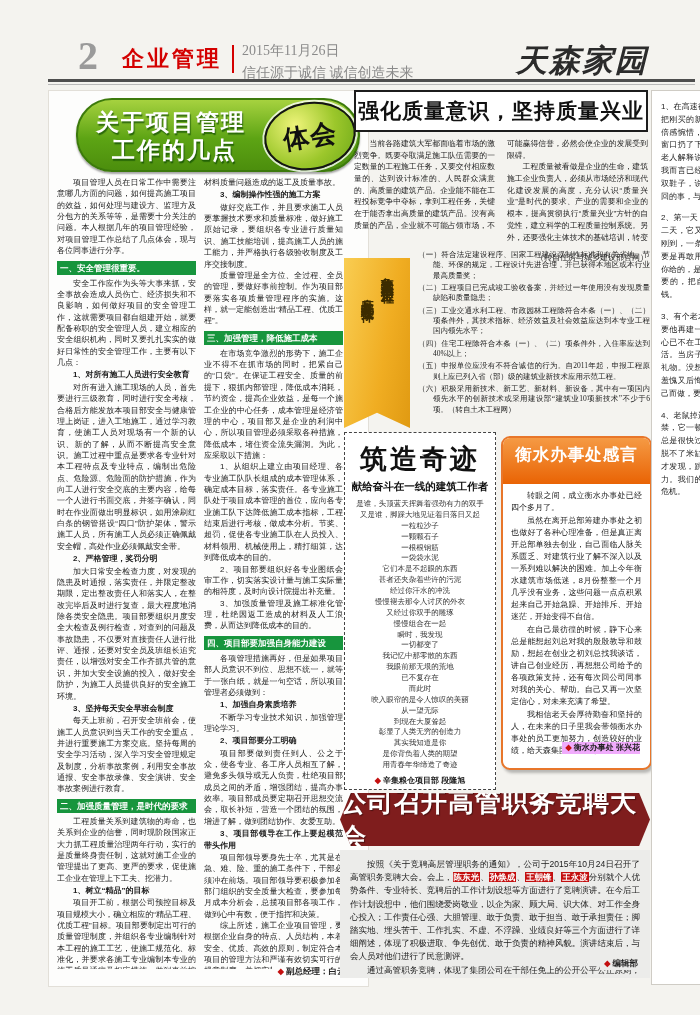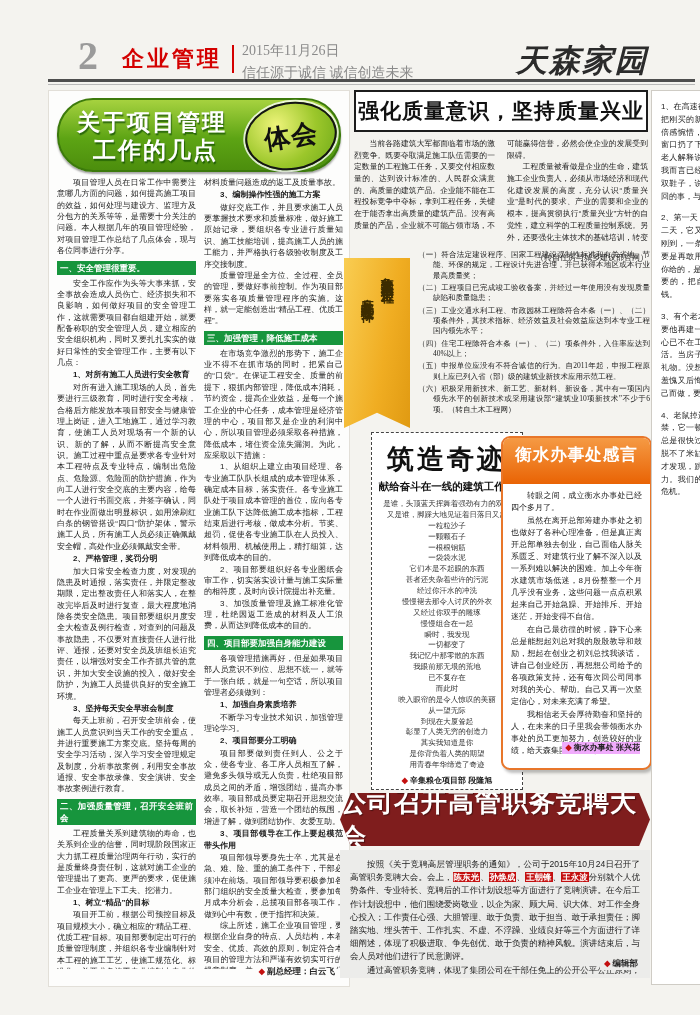--- a/index.html
+++ b/index.html
@@ -11,21 +11,21 @@
   .section-title{position:absolute;left:122px;top:44px;font-size:22px;font-weight:bold;color:#d40000;letter-spacing:3px;}
   .hdr-vline{position:absolute;left:232px;top:45px;width:2px;height:28px;background:#d40000;}
   .date-block{position:absolute;left:242px;top:40px;font-size:14px;color:#8a8a8a;line-height:1.6;font-family:Liberation Serif, serif;}
   .masthead{position:absolute;right:52px;top:40px;font-size:31px;font-weight:bold;font-style:italic;
             color:#2b2b2b;font-family:"Liberation Serif",serif;letter-spacing:2px;}
   .hdr-rule{position:absolute;left:48px;top:79px;width:647px;height:0;border-top:3px solid #4e4e4e;}
   .hdr-rule2{position:absolute;left:48px;top:84px;width:647px;height:0;border-top:1px solid #b9b9b9;}
 
   
   .left-block{position:absolute;left:48px;top:90px;width:300px;height:895px;background:#fdfdfc;
-              border:1px solid #e2dfd8;}
+              border:1px solid #e2dfd8;padding-left:19px;}
   .green-banner{position:relative;margin:7px 8px 6px 8px;height:70px;border-radius:36px;
      background:linear-gradient(#a6d23f,#5da414 55%,#4c8e0d);border:2px solid #3c7a0c;
      box-shadow:0 2px 2px rgba(0,0,0,.35);}
   .green-banner .t1{position:absolute;left:18px;top:7px;font-size:23px;font-weight:bold;color:#fff;
      letter-spacing:2px;text-shadow:1px 2px 1px rgba(0,60,0,.6);}
   .green-banner .t2{position:absolute;left:34px;top:35px;font-size:23px;font-weight:bold;color:#fff;
      letter-spacing:2px;text-shadow:1px 2px 1px rgba(0,60,0,.6);text-align:right;}
   .badge{position:absolute;right:2px;top:2px;width:88px;height:64px;border-radius:50%;
      background:radial-gradient(circle at 35% 30%,#eef47a,#9cc72b 55%,#6ca818);
      border:2px solid #141414;box-shadow:0 0 0 2px rgba(255,255,255,.8);
@@ -59,21 +59,21 @@
      justify-content:center;gap:2px;}
   .rb-line{writing-mode:vertical-rl;font-weight:bold;color:#3c2c00;font-size:13px;letter-spacing:2px;
      font-family:"Liberation Serif",serif;}
   .rb-line.second{padding-top:22px;}
   .luban-list{position:absolute;left:418px;top:250px;width:232px;height:180px;overflow:hidden;
      font-size:7.5px;line-height:1.38;text-align:justify;color:#222;font-family:"Liberation Serif",serif;}
   .luban-list p{margin:0 0 2px 0;padding-left:2em;text-indent:-2em;}
 
   
   .poem{position:absolute;left:344px;top:432px;width:150px;height:356px;border:1px dashed #444;
-        background:#fff;text-align:center;overflow:hidden;margin-left:27px;}
+        background:#fff;text-align:center;overflow:hidden;}
   .poem-title{font-size:27px;font-weight:bold;letter-spacing:3px;color:#111;margin-top:8px;}
   .poem-sub{font-size:10.5px;font-weight:bold;margin:3px 0 5px 0;color:#111;}
   .poem-line{font-size:7.5px;line-height:1.45;color:#333;font-family:"Liberation Serif",serif;}
   .poem-byline{font-size:8px;font-weight:bold;margin-top:4px;}
 
   
   .heng{position:absolute;left:501px;top:436px;width:147px;height:330px;background:#fff;
         border:2px solid #e8762a;border-radius:9px;box-shadow:2px 3px 3px rgba(0,0,0,.25);overflow:hidden;}
   .heng-hd{background:linear-gradient(#f59a44,#e96304);color:#fff;font-size:16.5px;font-weight:bold;
            text-align:center;padding:6px 0 18px 0;letter-spacing:1px;}
@@ -122,21 +122,21 @@
     <div class="lcol c1">
       <div class="bp">项目管理人员在日常工作中需要注意哪几方面的问题，如何提高施工项目的效益，如何处理与建设方、监理方及分包方的关系等等，是需要十分关注的问题。本人根据几年的项目管理经验，对项目管理工作总结了几点体会，现与各位同事进行分享。</div>
       <div class="bh">一、安全管理很重要。</div>
       <div class="bp">安全工作应作为头等大事来抓，安全事故会造成人员伤亡、经济损失和不良影响，如何做好项目的安全管理工作，这就需要项目都自组建开始，就要配备称职的安全管理人员，建立相应的安全组织机构，同时又要扎扎实实的做好日常性的安全管理工作，主要有以下几点：</div>
       <div class="bs">1、对所有施工人员进行安全教育</div>
       <div class="bp">对所有进入施工现场的人员，首先要进行三级教育，同时进行安全考核，合格后方能发放本项目部安全与健康管理上岗证，进入工地施工，通过学习教育，使施工人员对现场有一个新的认识、新的了解，从而不断提高安全意识。施工过程中重点是要求各专业针对本工程特点及专业特点，编制出危险点、危险源、危险面的防护措施，作为向工人进行安全交底的主要内容，给每一个人进行书面交底，并签字确认，同时在作业面做出明显标识，如用涂刷红白条的钢管搭设“四口”防护架体，警示施工人员，所有施工人员必须正确佩戴安全帽，高处作业必须佩戴安全带。</div>
       <div class="bs">2、严格管理，奖罚分明</div>
       <div class="bp">加大日常安全检查力度，对发现的隐患及时通报，落实责任，并限定整改期限，定出整改责任人和落实人，在整改完毕后及时进行复查，最大程度地消除各类安全隐患。项目部要组织月度安全大检查及例行检查，对查到的问题及事故隐患，不仅要对直接责任人进行批评、通报，还要对安全员及班组长追究责任，以增强对安全工作齐抓共管的意识，并加大安全设施的投入，做好安全防护，为施工人员提供良好的安全施工环境。</div>
       <div class="bs">3、坚持每天安全早班会制度</div>
       <div class="bp">每天上班前，召开安全班前会，使施工人员意识到当天工作的安全重点，并进行重要施工方案交底。坚持每周的安全学习活动，深入学习安全管理规定及制度，分析事故案例，利用安全事故通报、安全事故录像、安全演讲、安全事故案例进行教育。</div>
-      <div class="bh">二、加强质量管理，召开安全班前会</div>
+      <div class="bh">二、加强质量管理，是时代的要求</div>
       <div class="bp">工程质量关系到建筑物的寿命，也关系到企业的信誉，同时现阶段国家正大力抓工程质量治理两年行动，实行的是质量终身责任制，这就对施工企业的管理提出了更高、更严的要求，促使施工企业在管理上下工夫、挖潜力。</div>
       <div class="bs">1、树立“精品”的目标</div>
       <div class="bp">项目开工前，根据公司预控目标及项目规模大小，确立相应的“精品工程、优质工程”目标。项目部要制定出可行的质量管理制度，并组织各专业编制针对本工程的施工工艺，使施工规范化、标准化，并要求各施工专业编制本专业的施工质量通病及相应措施，做到事前控制。</div>
 
     </div>
     <div class="lcol c2">
       <div class="bc">材料质量问题造成的返工及质量事故。</div>
       <div class="bs">3、编制操作性强的施工方案</div>
       <div class="bp">做好交底工作，并且要求施工人员要掌握技术要求和质量标准，做好施工原始记录，要组织各专业进行质量知识、施工技能培训，提高施工人员的施工能力，并严格执行各级验收制度及工序交接制度。</div>
       <div class="bp">质量管理是全方位、全过程、全员的管理，要做好事前控制。作为项目部要落实各项质量管理程序的实施。这样，就一定能创造出“精品工程、优质工程”。</div>

